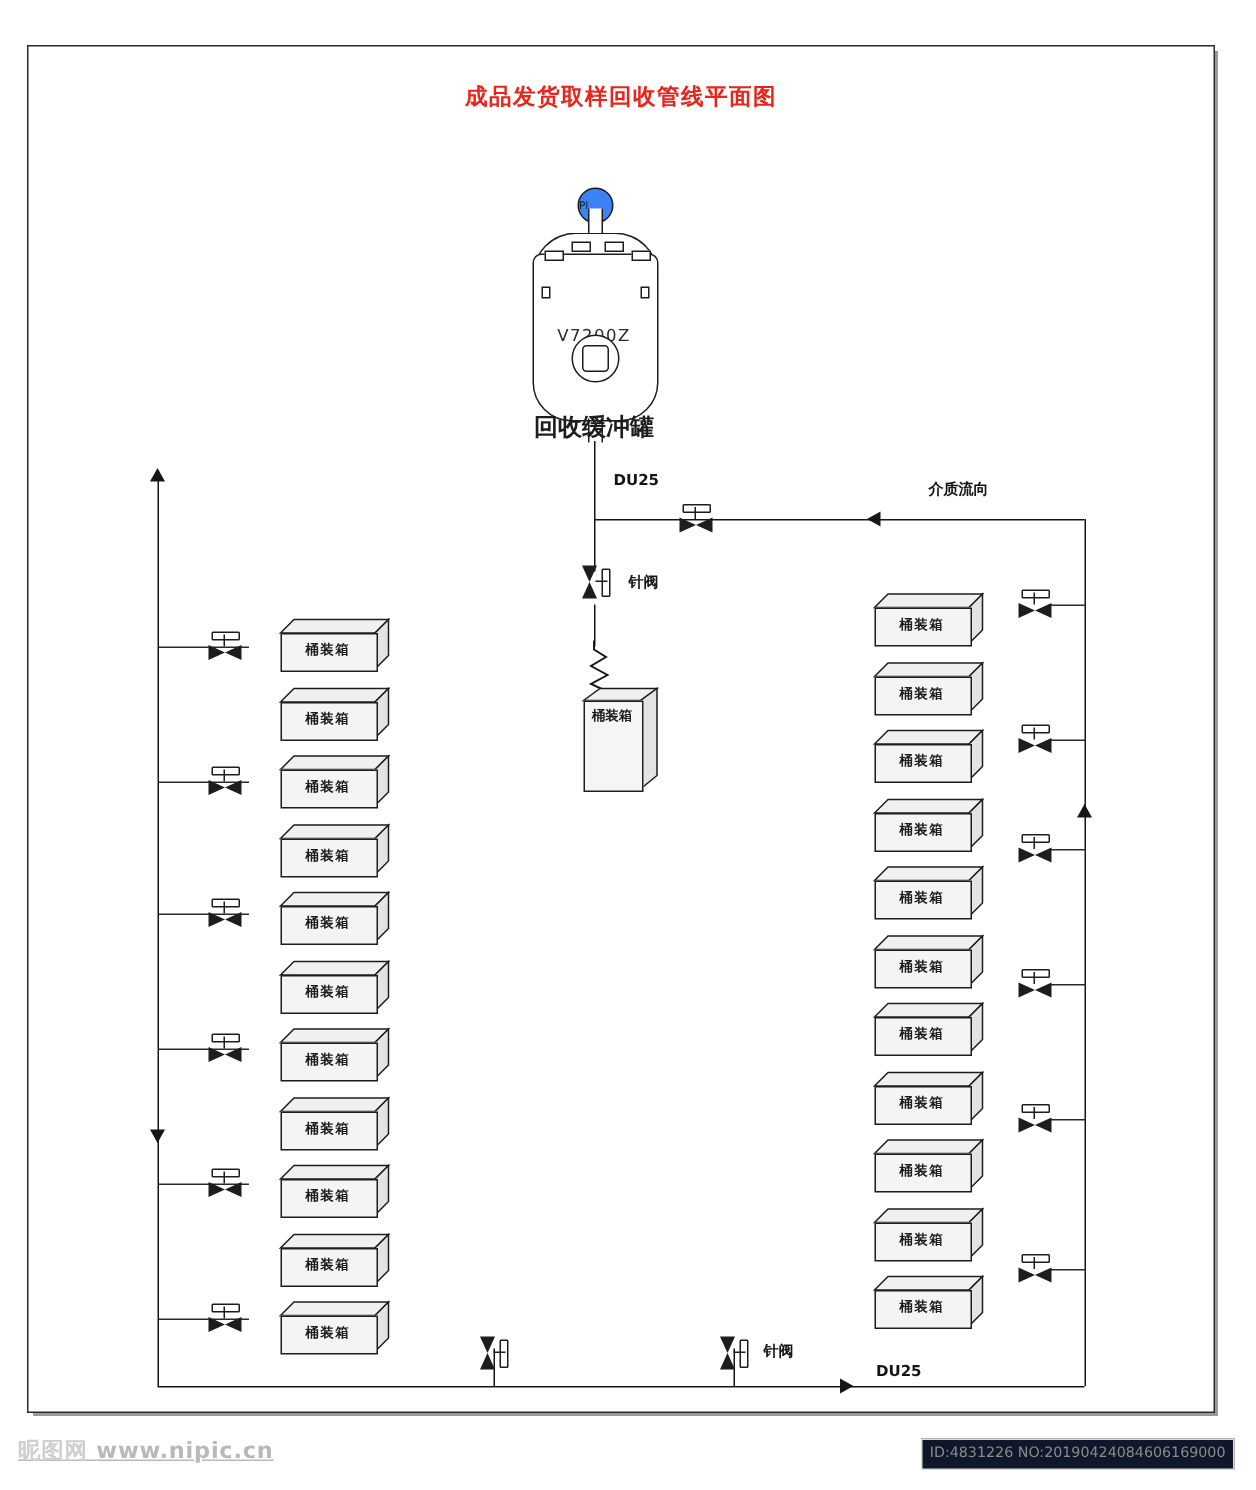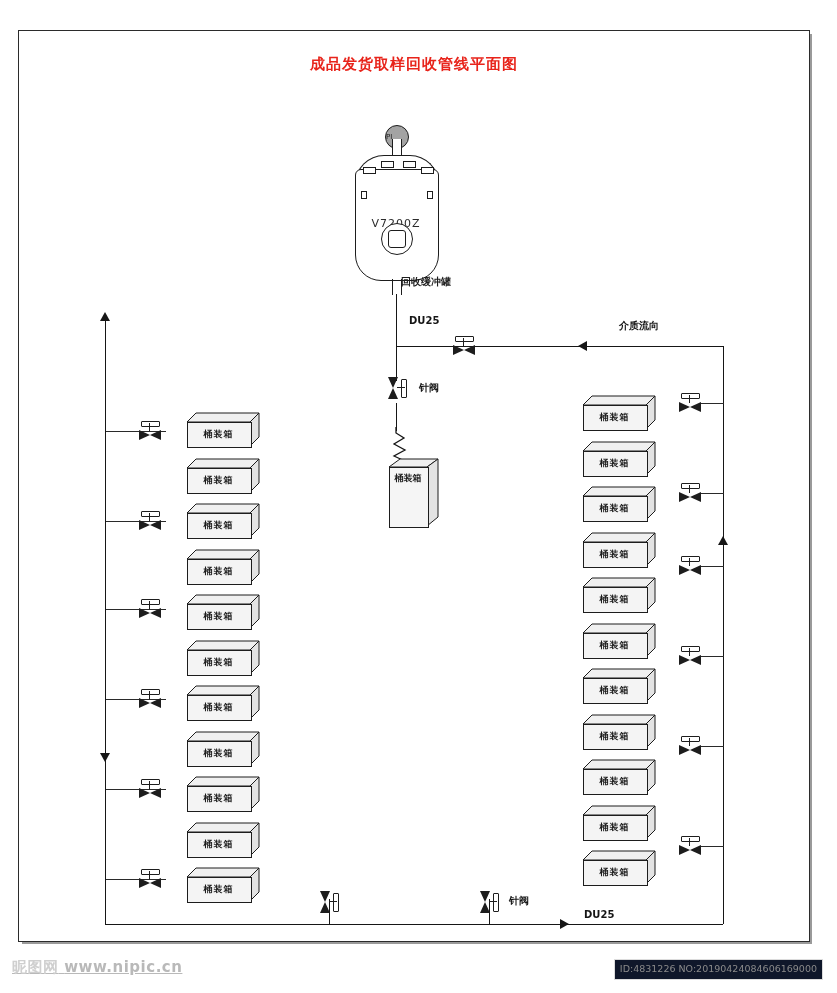--- a/index.html
+++ b/index.html
@@ -14,27 +14,27 @@
   #title{position:absolute;left:0;top:24px;width:790px;text-align:center;color:#e8241b;
          font-family:"DejaVu Sans","Liberation Sans",sans-serif;font-size:15px;font-weight:bold;letter-spacing:1px;}
 
   
   #vessel{position:absolute;left:322px;top:100px;width:110px;height:190px;}
   .v-body{position:absolute;left:14px;top:38px;width:82px;height:110px;border:1.3px solid #1d1d1d;background:#fff;
           border-radius:6px 6px 26px 26px;}
   .v-top{position:absolute;left:14px;top:24px;width:82px;height:28px;border:1.3px solid #1d1d1d;border-bottom:none;
          background:#fff;border-radius:40px 40px 0 0;}
   .v-neck{position:absolute;left:51px;top:8px;width:8px;height:18px;border-left:1.2px solid #1d1d1d;border-right:1.2px solid #1d1d1d;background:#fff;}
-  .v-gauge{position:absolute;left:44px;top:-6px;width:22px;height:22px;border:1.2px solid #1d1d1d;border-radius:50%;background:#a3a3a3;
+  .v-gauge{position:absolute;left:44px;top:-6px;width:22px;height:22px;border:1.2px solid #1d1d1d;border-radius:50%;background:#3b82f6;
            font-size:7px;text-align:left;line-height:22px;color:#1d1d1d;}
   .v-lug{position:absolute;width:11px;height:5px;border:1px solid #1d1d1d;background:#fff;}
   .v-manhole{position:absolute;left:40px;top:92px;width:30px;height:30px;border:1.2px solid #1d1d1d;border-radius:50%;background:#fff;}
   .v-manhole i{position:absolute;left:6px;top:6px;width:16px;height:16px;border:1px solid #1d1d1d;border-radius:3px;background:#fff;display:block;}
   .v-tag{position:absolute;left:0;top:86px;width:110px;text-align:center;font-size:11px;color:#2b2b2b;letter-spacing:1px;}
-  .v-name{position:absolute;left:0;top:144px;width:110px;text-align:right;font-size:10px;font-weight:bold;color:#1d1d1d;font-family:Liberation Serif, serif;}
+  .v-name{position:absolute;left:0;top:144px;width:110px;text-align:center;font-size:16px;font-weight:bold;color:#1d1d1d;font-family:Liberation Serif, serif;}
   .v-bottom{position:absolute;left:51px;top:148px;width:8px;height:16px;border-left:1.2px solid #1d1d1d;border-right:1.2px solid #1d1d1d;}
   .v-nozzle{position:absolute;width:4px;height:6px;border:1px solid #1d1d1d;background:#fff;}
 
   
   .h-line{position:absolute;height:0;border-top:1.3px solid #161616;}
   .v-line{position:absolute;width:0;border-left:1.3px solid #161616;}
   .h-thin{position:absolute;height:0;border-top:1px solid #2a2a2a;}
 
   
   .arr{position:absolute;width:0;height:0;}

